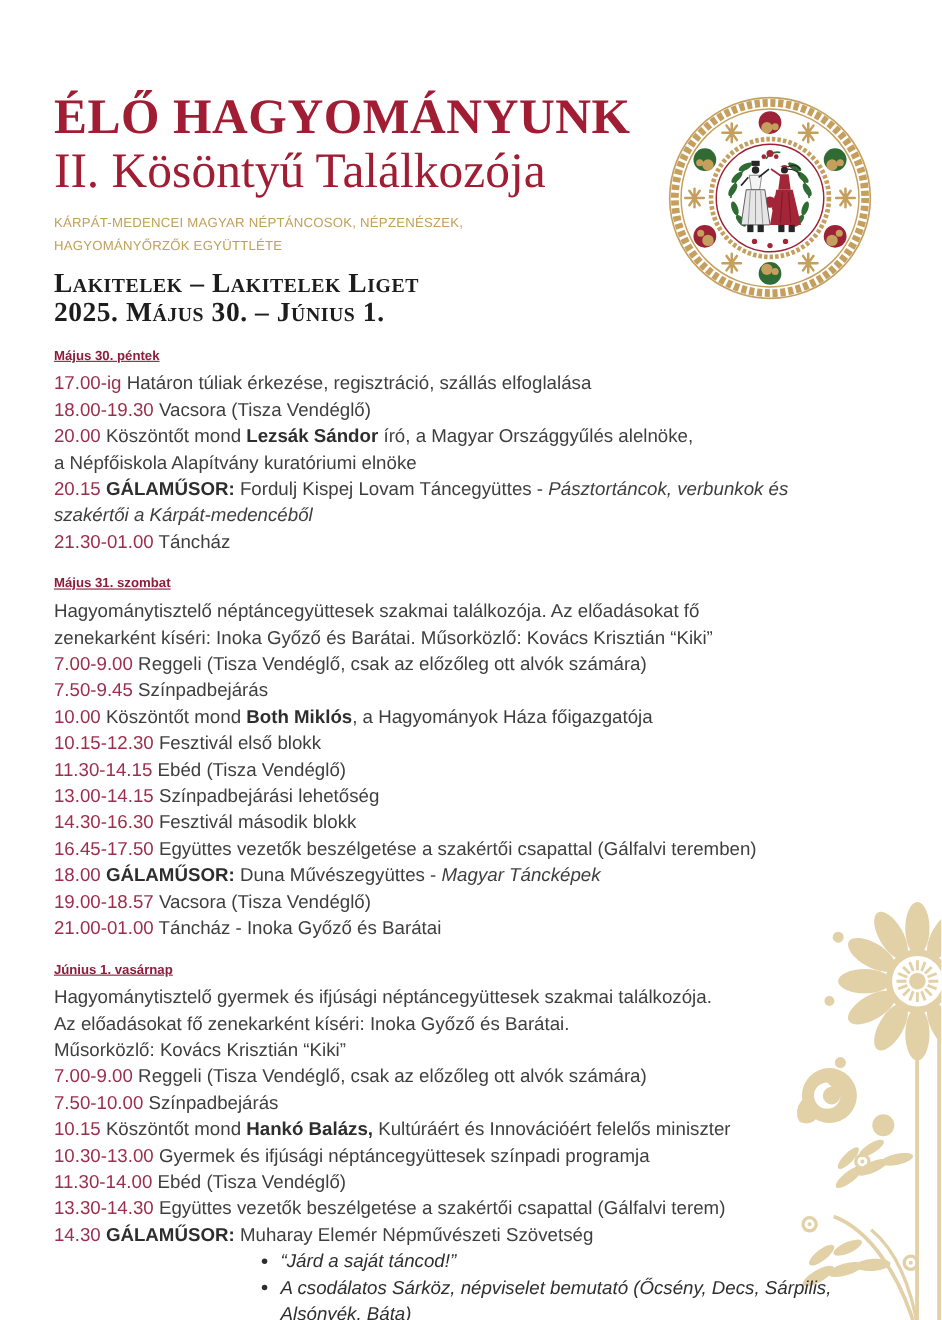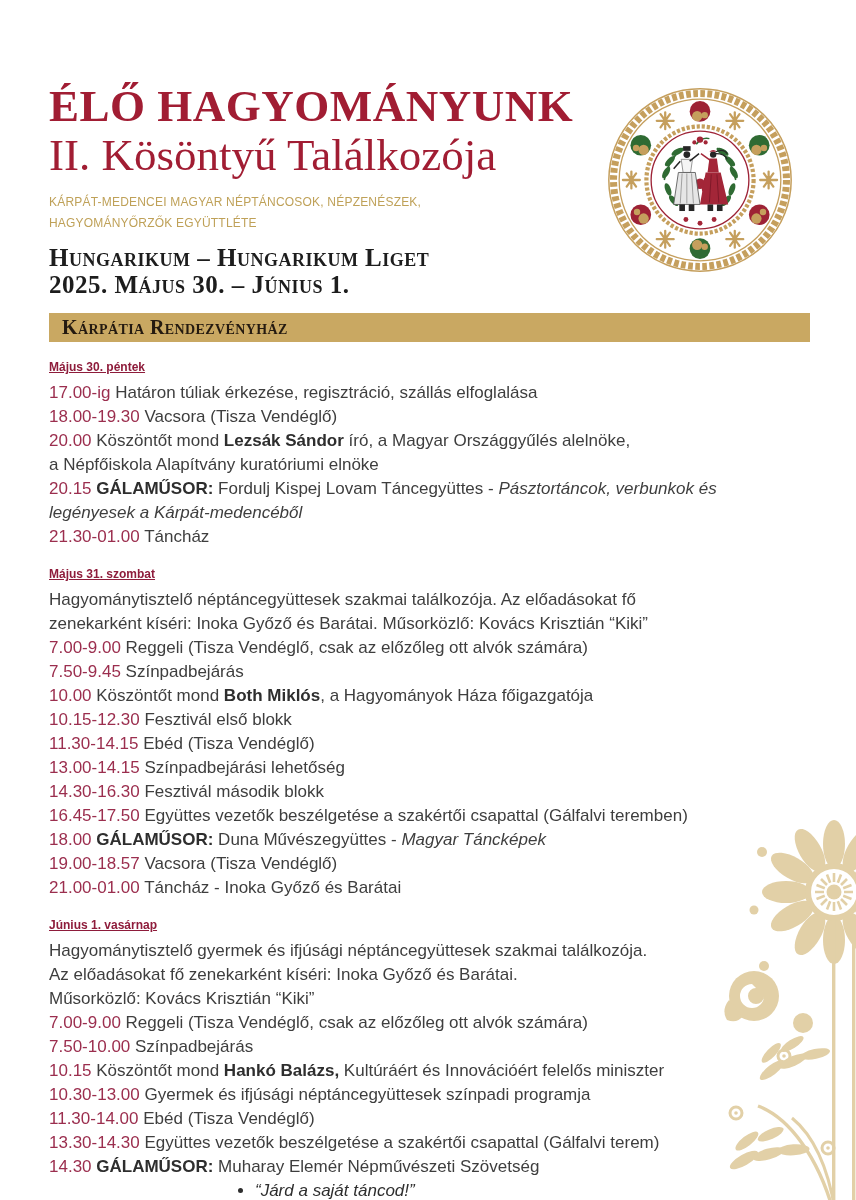--- a/index.html
+++ b/index.html
@@ -40,21 +40,21 @@
 
 <div class="page">
 
   <header class="header">
     <h1 class="title-1">ÉLŐ HAGYOMÁNYUNK</h1>
     <div class="title-2">II. Kösöntyű Találkozója</div>
     <div class="subtitle">
       <div>KÁRPÁT-MEDENCEI MAGYAR NÉPTÁNCOSOK, NÉPZENÉSZEK,</div>
       <div>HAGYOMÁNYŐRZŐK EGYÜTTLÉTE</div>
     </div>
-    <div class="venue">Hungarikum – Hungarikum Liget</div>
+    <div class="venue">Lakitelek – Lakitelek Liget</div>
     <div class="dates">2025. Május 30. – Június 1.</div>
 
     <div class="logo">
       <svg viewBox="0 0 200 200" width="188" height="192">
 
         <circle cx="100" cy="100" r="97" fill="#ffffff" stroke="#c59f5d" stroke-width="1.6"></circle>
         <circle cx="100" cy="100" r="92" fill="#ffffff" stroke="#c59f5d" stroke-width="7.5" stroke-dasharray="5 2.6"></circle>
         <circle cx="100" cy="100" r="86" fill="none" stroke="#c59f5d" stroke-width="1.4"></circle>
 
         <g stroke="#c59f5d" stroke-width="2.4" stroke-linecap="round">
@@ -163,31 +163,28 @@
           <path d="M106,92 L122,92 L130,126 L100,126 Z" fill="#a32638"></path>
           <path d="M112,94 L110,124 M118,94 L120,124" stroke="#7d1727" stroke-width="1" fill="none"></path>
           <rect x="108" y="126" width="6" height="7" fill="#262626"></rect>
           <rect x="118" y="126" width="6" height="7" fill="#262626"></rect>
           <path d="M111,79 L101,72" stroke="#a32638" stroke-width="1.6" fill="none"></path>
         </g>
       </svg>
     </div>
   </header>
 
-  <div class="section-bar">
-    <span>Kárpátia Rendezvényház</span>
-  </div>
 
   <main class="schedule" id="schedule">
       <section class="day-block">
         <div class="day-heading">Május 30. péntek</div>
         <div class="sched-line"><span class="time">17.00-ig</span><span class="seg"> Határon túliak érkezése, regisztráció, szállás elfoglalása</span></div>
         <div class="sched-line"><span class="time">18.00-19.30</span><span class="seg"> Vacsora (Tisza Vendéglő)</span></div>
         <div class="sched-line"><span class="time">20.00</span><span class="seg"> Köszöntőt mond </span><span class="seg-b">Lezsák Sándor</span><span class="seg"> író, a Magyar Országgyűlés alelnöke,</span><br><span class="seg">a Népfőiskola Alapítvány kuratóriumi elnöke</span></div>
-        <div class="sched-line"><span class="time">20.15</span><span class="seg-b"> GÁLAMŰSOR:</span><span class="seg"> Fordulj Kispej Lovam Táncegyüttes - </span><span class="seg-i">Pásztortáncok, verbunkok és</span><br><span class="seg-i">legényesek a Kárpát-medencéből</span></div>
+        <div class="sched-line"><span class="time">20.15</span><span class="seg-b"> GÁLAMŰSOR:</span><span class="seg"> Fordulj Kispej Lovam Táncegyüttes - </span><span class="seg-i">Pásztortáncok, verbunkok és</span><br><span class="seg-i">szakértői a Kárpát-medencéből</span></div>
         <div class="sched-line"><span class="time">21.30-01.00</span><span class="seg"> Táncház</span></div>
       </section>
       <section class="day-block">
         <div class="day-heading">Május 31. szombat</div>
         <div class="intro-line">Hagyománytisztelő néptáncegyüttesek szakmai találkozója. Az előadásokat fő</div>
         <div class="intro-line">zenekarként kíséri: Inoka Győző és Barátai. Műsorközlő: Kovács Krisztián “Kiki”</div>
         <div class="sched-line"><span class="time">7.00-9.00</span><span class="seg"> Reggeli (Tisza Vendéglő, csak az előzőleg ott alvók számára)</span></div>
         <div class="sched-line"><span class="time">7.50-9.45</span><span class="seg"> Színpadbejárás</span></div>
         <div class="sched-line"><span class="time">10.00</span><span class="seg"> Köszöntőt mond </span><span class="seg-b">Both Miklós</span><span class="seg">, a Hagyományok Háza főigazgatója</span></div>
         <div class="sched-line"><span class="time">10.15-12.30</span><span class="seg"> Fesztivál első blokk</span></div>

